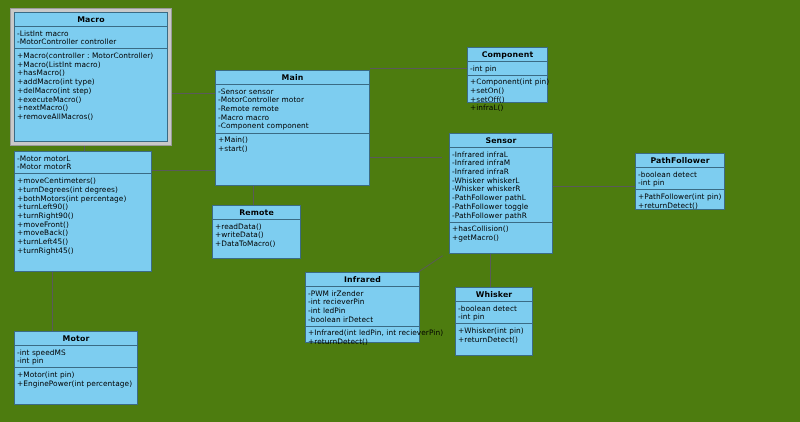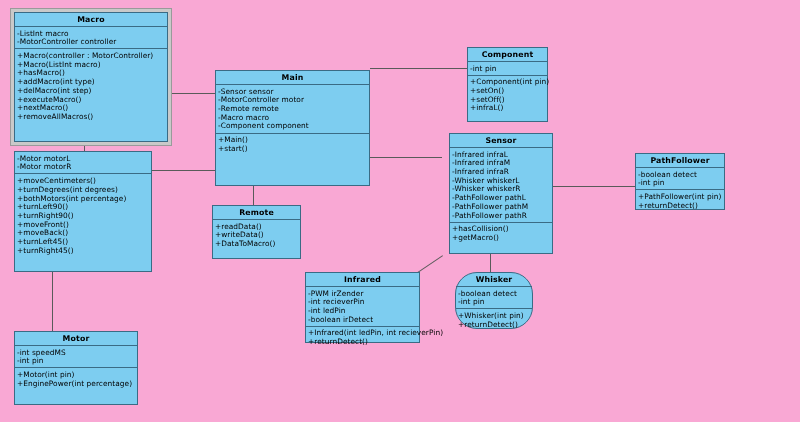--- a/index.html
+++ b/index.html
@@ -7,21 +7,21 @@
     padding: 0;
     background: #ffffff;
   }
   body {
     font-family: "DejaVu Sans", sans-serif;
   }
   #canvas {
     position: relative;
     width: 800px;
     height: 422px;
-    background: #f9a8d4;
+    background: #4d7c0f;
     overflow: hidden;
   }
 
   
   .edge {
     position: absolute;
     background: #5a5a5a;
   }
   .edge.h { height: 1px; }
   .edge.v { width: 1px; }
@@ -162,21 +162,21 @@
 
   <div class="uml-class" style="left:212px; top:205px; width:89px; height:54px;">
     <div class="cls-name">Remote</div>
     <div class="compartment">
       <div class="member">+readData()</div>
       <div class="member">+writeData()</div>
       <div class="member">+DataToMacro()</div>
     </div>
   </div>
 
-  <div class="uml-class" style="left:467px; top:47px; width:81px; height:75px;">
+  <div class="uml-class" style="left:467px; top:47px; width:81px; height:56px;">
     <div class="cls-name">Component</div>
     <div class="compartment attrs">
       <div class="member">-int pin</div>
     </div>
     <div class="compartment">
       <div class="member">+Component(int pin)</div>
       <div class="member">+setOn()</div>
       <div class="member">+setOff()</div>
       <div class="member">+infraL()</div>
     </div>
@@ -184,21 +184,21 @@
 
   <div class="uml-class" style="left:442px; top:133px; width:104px; height:121px;margin-left:7px;">
     <div class="cls-name">Sensor</div>
     <div class="compartment attrs">
       <div class="member">-Infrared infraL</div>
       <div class="member">-Infrared infraM</div>
       <div class="member">-Infrared infraR</div>
       <div class="member">-Whisker whiskerL</div>
       <div class="member">-Whisker whiskerR</div>
       <div class="member">-PathFollower pathL</div>
-      <div class="member">-PathFollower pathM</div>
+      <div class="member">-PathFollower toggle</div>
       <div class="member">-PathFollower pathR</div>
     </div>
     <div class="compartment">
       <div class="member">+hasCollision()</div>
       <div class="member">+getMacro()</div>
     </div>
   </div>
 
   <div class="uml-class" style="left:635px; top:153px; width:90px; height:57px;">
     <div class="cls-name">PathFollower</div>
@@ -219,21 +219,21 @@
       <div class="member">-int recieverPin</div>
       <div class="member">-int ledPin</div>
       <div class="member">-boolean irDetect</div>
     </div>
     <div class="compartment">
       <div class="member">+Infrared(int ledPin, int recieverPin)</div>
       <div class="member">+returnDetect()</div>
     </div>
   </div>
 
-  <div class="uml-class" style="left:455px; top:272px; width:78px; height:57px;border-radius:22px;">
+  <div class="uml-class" style="left:455px; top:287px; width:78px; height:69px;">
     <div class="cls-name">Whisker</div>
     <div class="compartment attrs">
       <div class="member">-boolean detect</div>
       <div class="member">-int pin</div>
     </div>
     <div class="compartment">
       <div class="member">+Whisker(int pin)</div>
       <div class="member">+returnDetect()</div>
     </div>
   </div>

